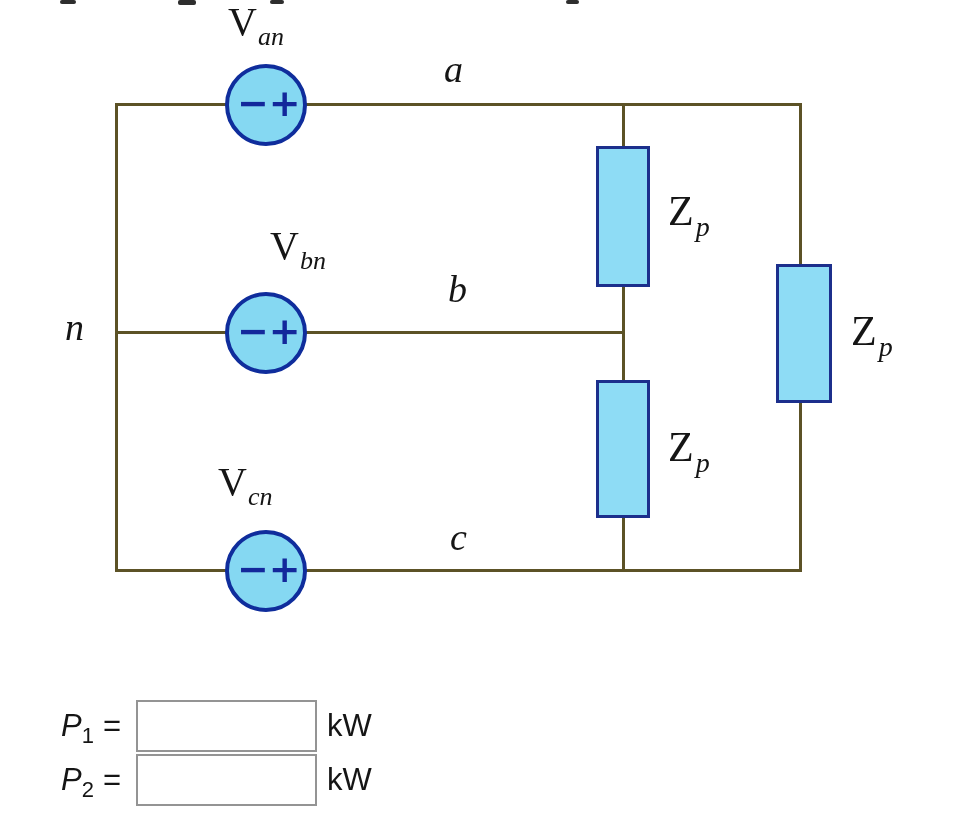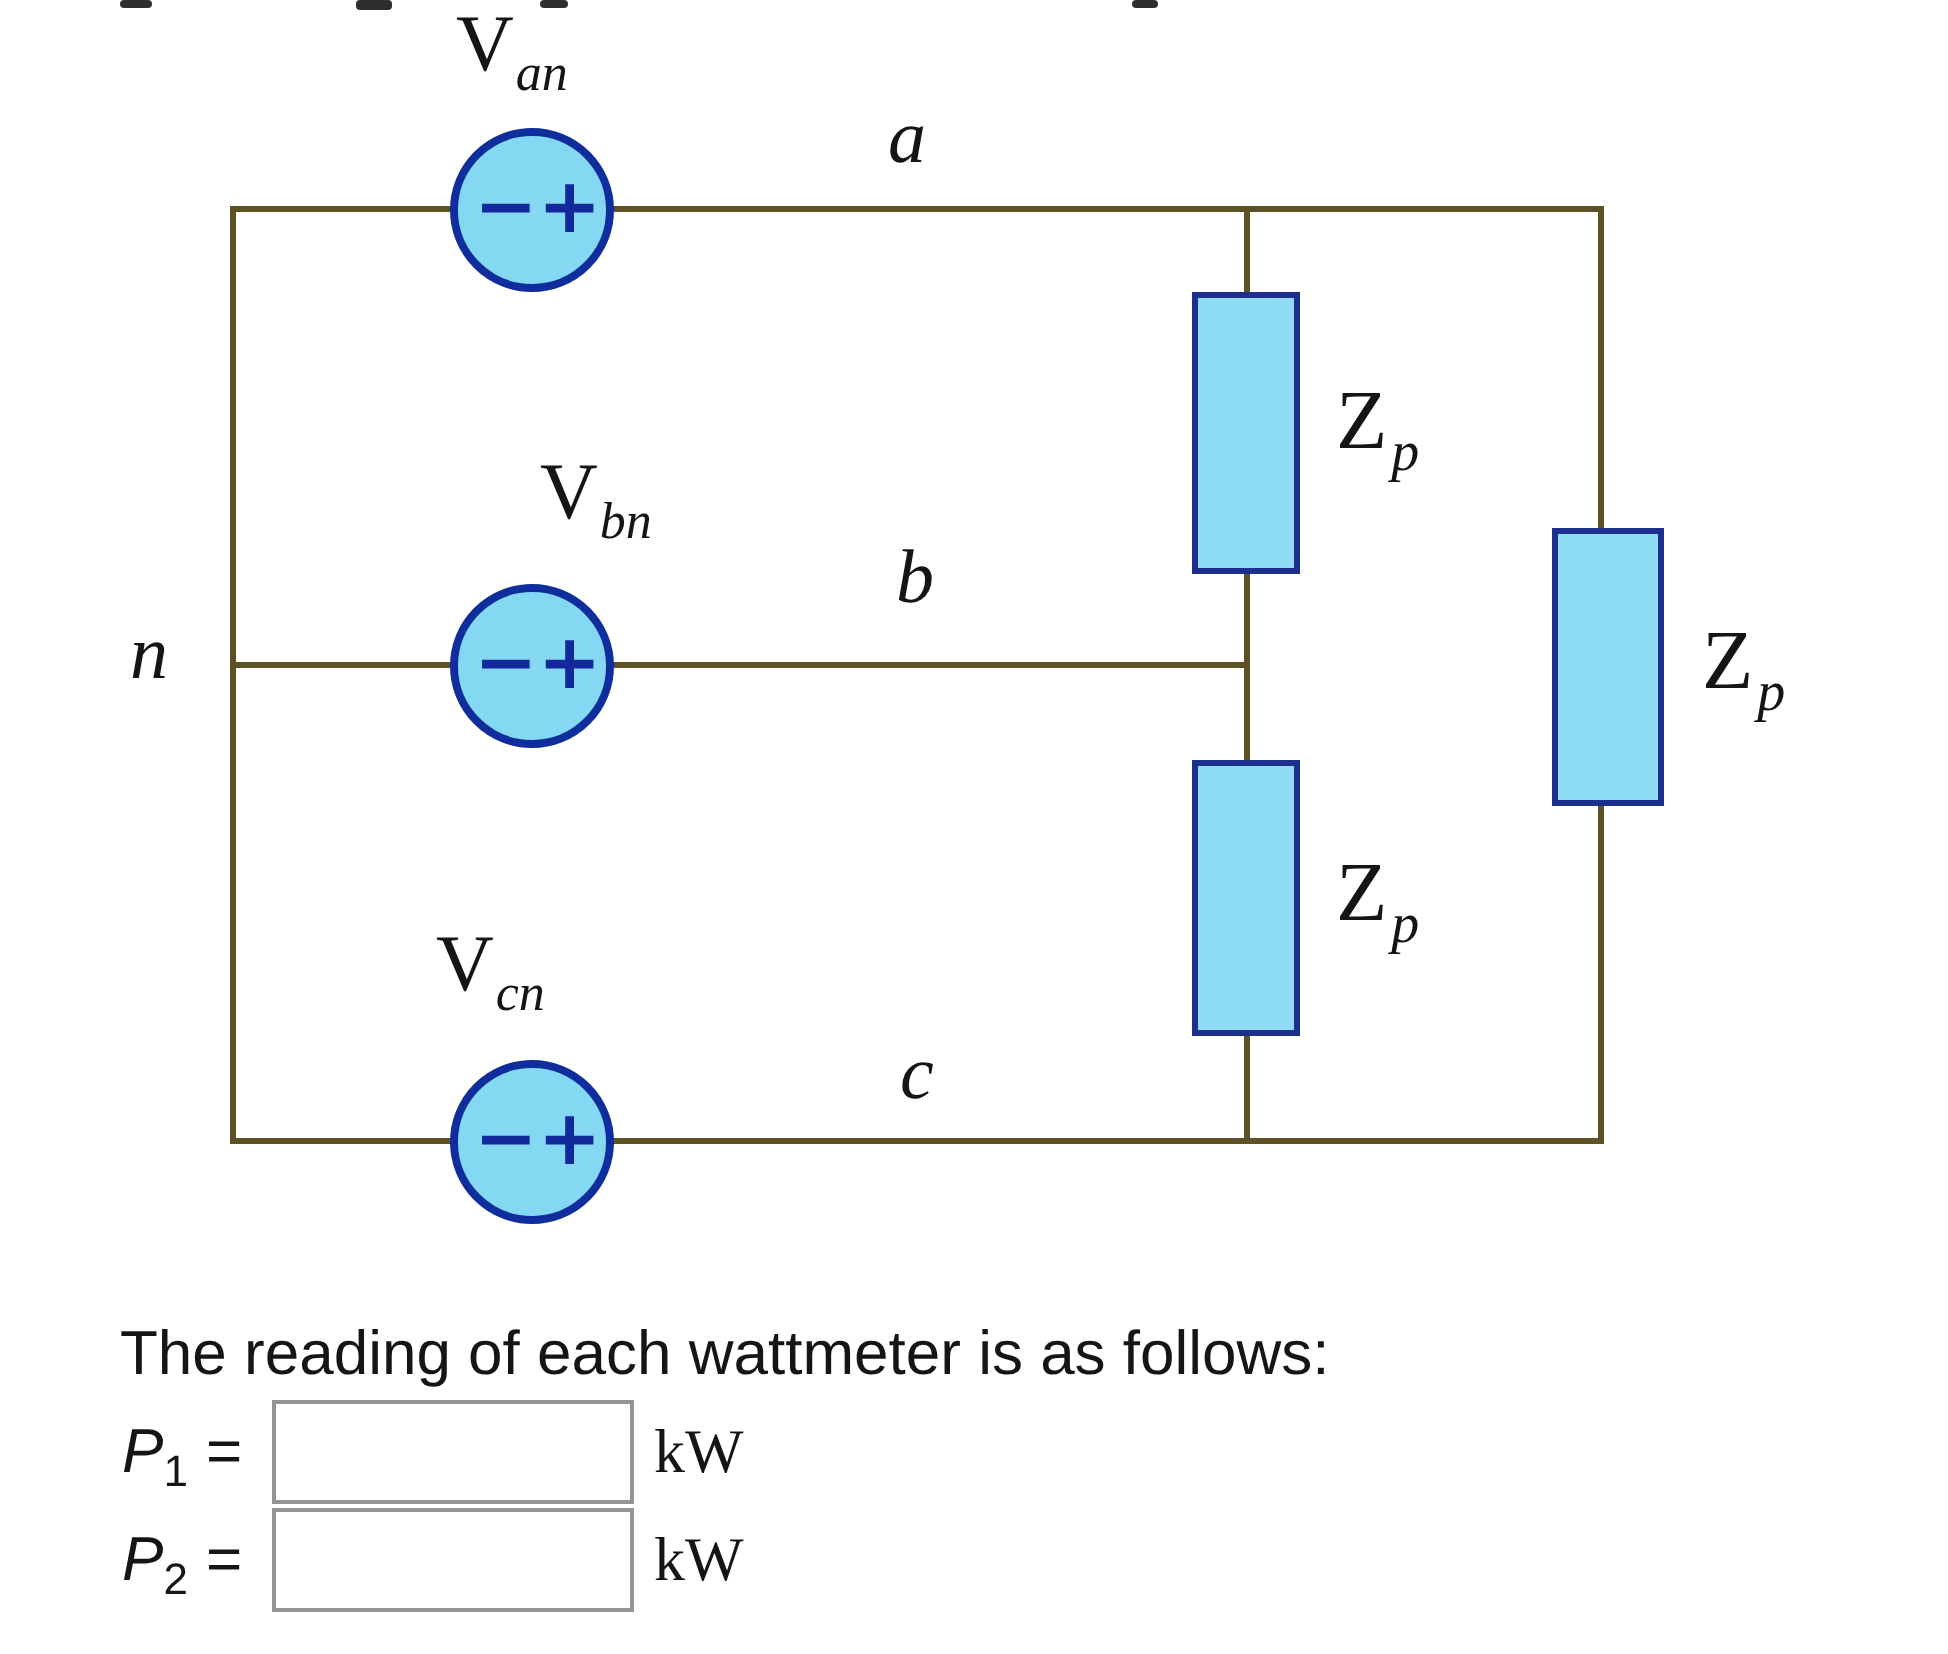--- a/index.html
+++ b/index.html
@@ -70,21 +70,21 @@
   .psub{font-size:22px;position:relative;top:7px;}
   .peq{margin-left:9px;}
   .qrow input{
     width:181px;height:52px;
     border:2px solid var(--inputBorder);
     background:#ffffff;
     box-sizing:border-box;
     font-size:26px;padding:0 8px;
     font-family:"Liberation Sans", sans-serif;
   }
-  .unit{margin-left:10px;font-family:Liberation Serif, serif;}
+  .unit{margin-left:10px;}
 </style>
 </head>
 <body>
 
 <div class="screen">
 
   <div class="remnant" style="left:60px;width:16px;"></div>
   <div class="remnant" style="left:178px;width:18px;height:5px;"></div>
   <div class="remnant" style="left:270px;width:14px;"></div>
   <div class="remnant" style="left:566px;width:13px;"></div>
@@ -135,21 +135,20 @@
     </div>
     <div class="clabel" style="left:668px;top:426px;">
       <span class="zbase">Z</span><span class="zsub">p</span>
     </div>
     <div class="clabel" style="left:851px;top:310px;">
       <span class="zbase">Z</span><span class="zsub">p</span>
     </div>
 
   </div>
 
-  <div class="prompt">The reading of each wattmeter is as follows:</div>
 
   <div class="qrow" style="top:700px;">
     <span class="plabel">
       <span class="pletter">P</span>
         <span class="psub">1</span>
         <span class="peq">=</span>
     </span>
     <input type="text" value="" style="">
     <span class="unit">kW</span>
   </div>

